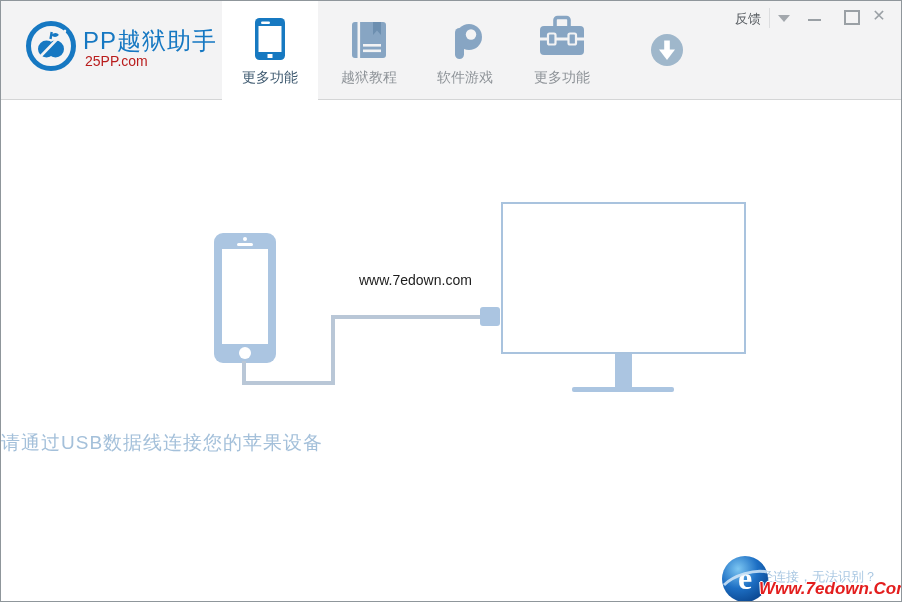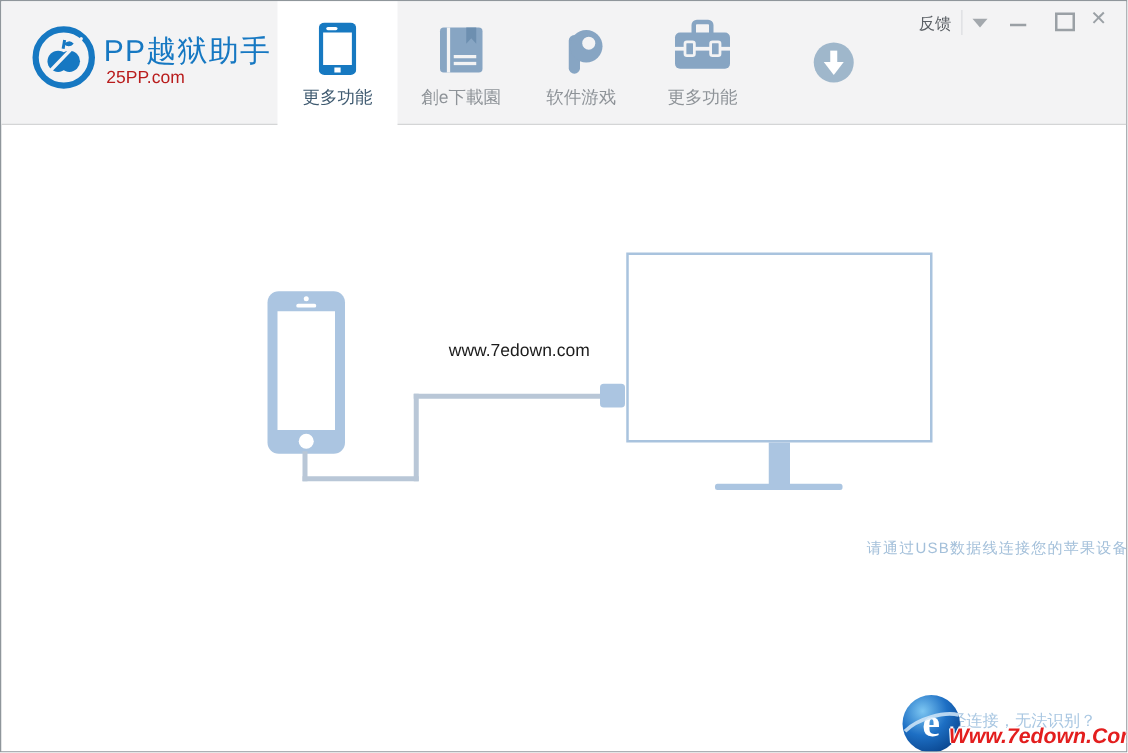--- a/index.html
+++ b/index.html
@@ -47,22 +47,22 @@
   .cable { position:absolute; background:#b9c7d7; }
   #cable-v1 { left:241px; top:360px; width:4px;  height:24px; }
   #cable-h1 { left:241px; top:380px; width:93px; height:4px; }
   #cable-v2 { left:330px; top:314px; width:4px;  height:70px; }
   #cable-h2 { left:330px; top:314px; width:150px; height:4px; }
   #usb-plug { left:479px; top:306px; width:20px; height:19px; background:#abc5e1; border-radius:3px; }
   #monitor  { left:500px; top:201px; width:245px; height:152px; border:2px solid #a9c3de; background:#ffffff; }
   #monitor-neck { left:614px; top:353px; width:17px; height:34px; background:#abc5e1; }
   #monitor-base { left:571px; top:386px; width:102px; height:5px; background:#abc5e1; border-radius:2px; }
   #center-watermark { left:358px; top:271px; font-size:14px; color:#1c1c1c; }
-  #connect-message { left:0; top:429px; width:902px; text-align:right;
-                     font-size:12px; letter-spacing:1px; color:#a4c0da; }
+  #connect-message { left:0; top:429px; width:902px; text-align:left;
+                     font-size:19px; letter-spacing:1px; color:#a4c0da; }
   
   #badge { position:absolute; left:716px; top:543px; width:186px; height:59px; }
   #badge-obscured { position:absolute; left:30px; top:24px; font-size:13px; color:#a9c7e2; white-space:nowrap; }
   #badge-ie { position:absolute; left:4px; top:11px; width:48px; height:48px; }
   #badge-name { position:absolute; left:44px; top:0px; font-size:30px; font-weight:bold; color:#ffffff;
                 letter-spacing:1px; white-space:nowrap;
                 -webkit-text-stroke:2px #151515;
                 text-shadow:-2px 0 #151515, 2px 0 #151515, 0 -2px #151515, 0 2px #151515,
                             -1px -1px #151515, 1px 1px #151515, -1px 1px #151515, 1px -1px #151515; }
   #badge-url { position:absolute; left:42px; top:35px; font-size:17px; font-weight:bold; font-style:italic;
@@ -108,21 +108,21 @@
     <div class="tab" id="tab-tutorial">
       <div class="icon-box" style="top:19px;">
         <svg width="40" height="40" viewBox="0 0 40 40">
           <rect x="3" y="2" width="34" height="36" rx="3" fill="#87a5c3"></rect>
           <rect x="8.5" y="2" width="2.6" height="36" fill="#f3f3f4"></rect>
           <path d="M24 2 h8 v13 l-4 -4.5 l-4 4.5 z" fill="#6d8fb0"></path>
           <rect x="14" y="24" width="18" height="2.6" fill="#f3f3f4"></rect>
           <rect x="14" y="29.5" width="18" height="2.6" fill="#f3f3f4"></rect>
         </svg>
       </div>
-      <div class="tab-label">創e下載園</div>
+      <div class="tab-label">越狱教程</div>
     </div>
 
     <div class="tab" id="tab-games">
       <div class="icon-box" style="top:18px;">
         <svg width="42" height="42" viewBox="0 0 42 42">
           <rect x="11" y="9" width="9" height="31" rx="4.5" fill="#87a5c3"></rect>
           <circle cx="25" cy="18" r="13" fill="#87a5c3"></circle>
           <circle cx="27" cy="15.5" r="5.2" fill="#f3f3f4"></circle>
         </svg>
       </div>

